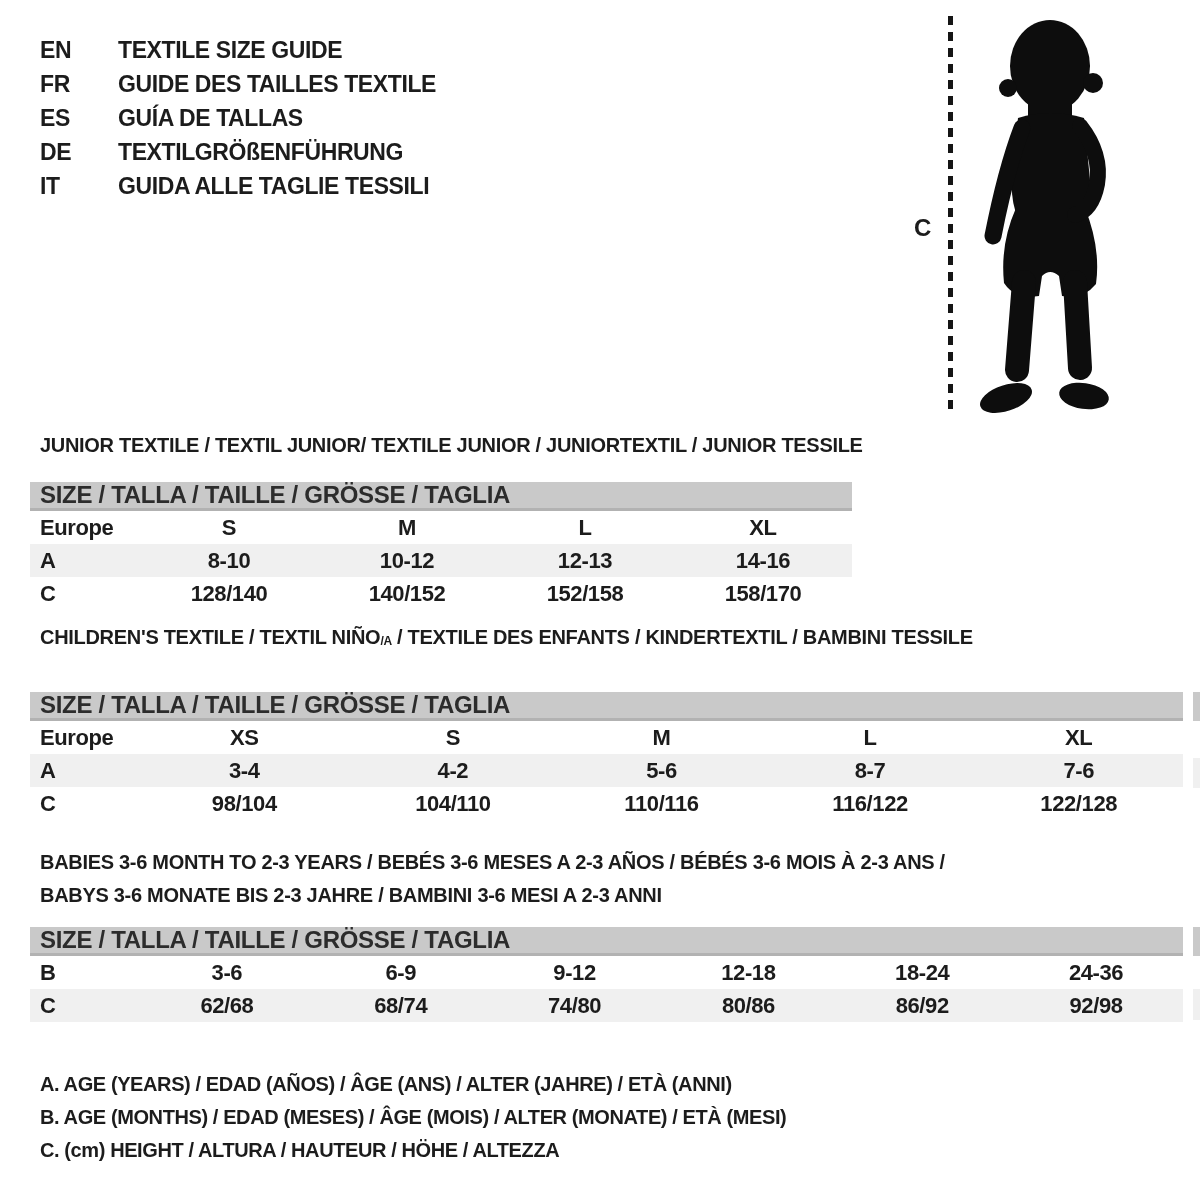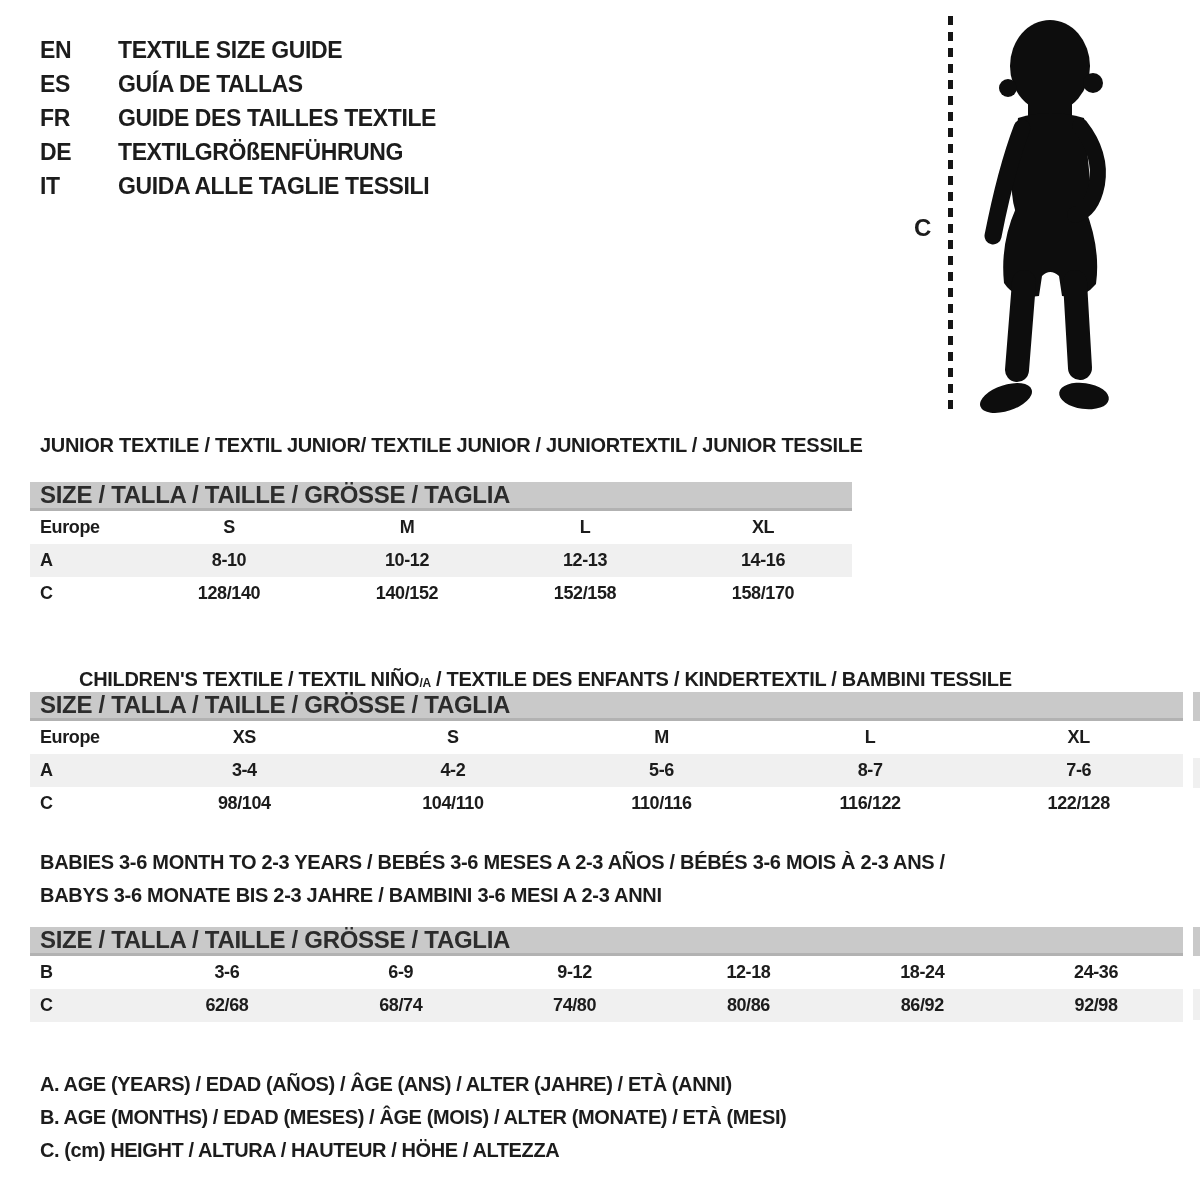--- a/index.html
+++ b/index.html
@@ -16,34 +16,34 @@
 
   
   .dash-line{position:absolute;left:948px;top:16px;width:5px;height:400px;
     background:repeating-linear-gradient(to bottom,#151515 0 9px,transparent 9px 16px);}
   .c-label{position:absolute;left:914px;top:214px;font-size:24px;}
   .silhouette{position:absolute;left:962px;top:12px;width:180px;height:410px;}
 
   
   .sec-title{position:absolute;left:40px;font-size:20px;letter-spacing:-0.3px;white-space:nowrap;}
   .t-junior{top:434px;}
-  .t-children{top:668px;margin-left:39px;}
+  .t-children{top:626px;}
   .t-babies{top:846px;}
   .t-babies .title-line{display:block;height:33px;line-height:33px;}
   .sub-note{font-size:0.6em;vertical-align:-0.12em;}
 
   
   .size-table{position:absolute;left:30px;}
   .tbl-junior{top:482px;width:822px;}
   .tbl-children{top:692px;width:1153px;}
   .tbl-babies{top:927px;width:1153px;}
   .bar{height:26px;background:#c9c9c9;border-bottom:3px solid #b2b2b2;
     display:flex;align-items:center;padding-left:10px;font-size:24px;color:#2c2c2c;
     letter-spacing:-0.3px;white-space:nowrap;}
-  .trow{display:grid;height:33px;align-items:center;font-size:18px;letter-spacing:-0.4px;}
+  .trow{display:grid;height:33px;align-items:center;font-size:22px;letter-spacing:-0.4px;}
   .cols4{grid-template-columns:110px repeat(4,1fr);}
   .cols5{grid-template-columns:110px repeat(5,1fr);}
   .cols6{grid-template-columns:110px repeat(6,1fr);}
   .shaded{background:#f0f0f0;}
   .tlabel{padding-left:10px;text-align:left;}
   .tcell{text-align:center;}
 
   
   .legend{position:absolute;left:40px;top:1068px;}
   .legend-line{height:33px;display:flex;align-items:center;font-size:20px;letter-spacing:-0.4px;white-space:nowrap;}
@@ -59,26 +59,26 @@
 <body>
 
 <div class="canvas">
 
   <div class="lang-list">
     <div class="lang-row">
       <span class="lang-code">EN</span>
       <span class="lang-label">TEXTILE SIZE GUIDE</span>
     </div>
     <div class="lang-row">
+      <span class="lang-code">FR</span>
+      <span class="lang-label">GUIDE DES TAILLES TEXTILE</span>
+    </div>
+    <div class="lang-row">
       <span class="lang-code">ES</span>
       <span class="lang-label">GUÍA DE TALLAS</span>
-    </div>
-    <div class="lang-row">
-      <span class="lang-code">FR</span>
-      <span class="lang-label">GUIDE DES TAILLES TEXTILE</span>
     </div>
     <div class="lang-row">
       <span class="lang-code">DE</span>
       <span class="lang-label">TEXTILGRÖßENFÜHRUNG</span>
     </div>
     <div class="lang-row">
       <span class="lang-code">IT</span>
       <span class="lang-label">GUIDA ALLE TAGLIE TESSILI</span>
     </div>
   </div>

